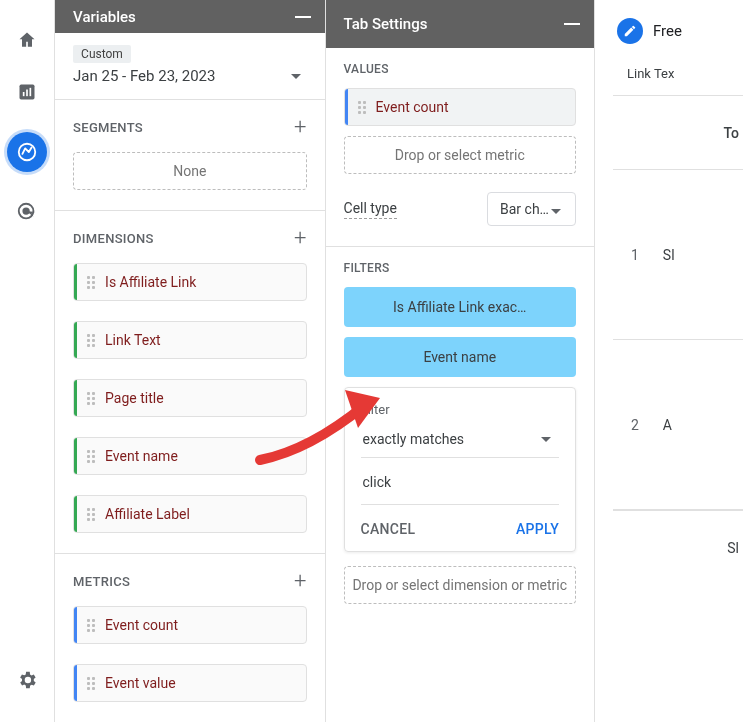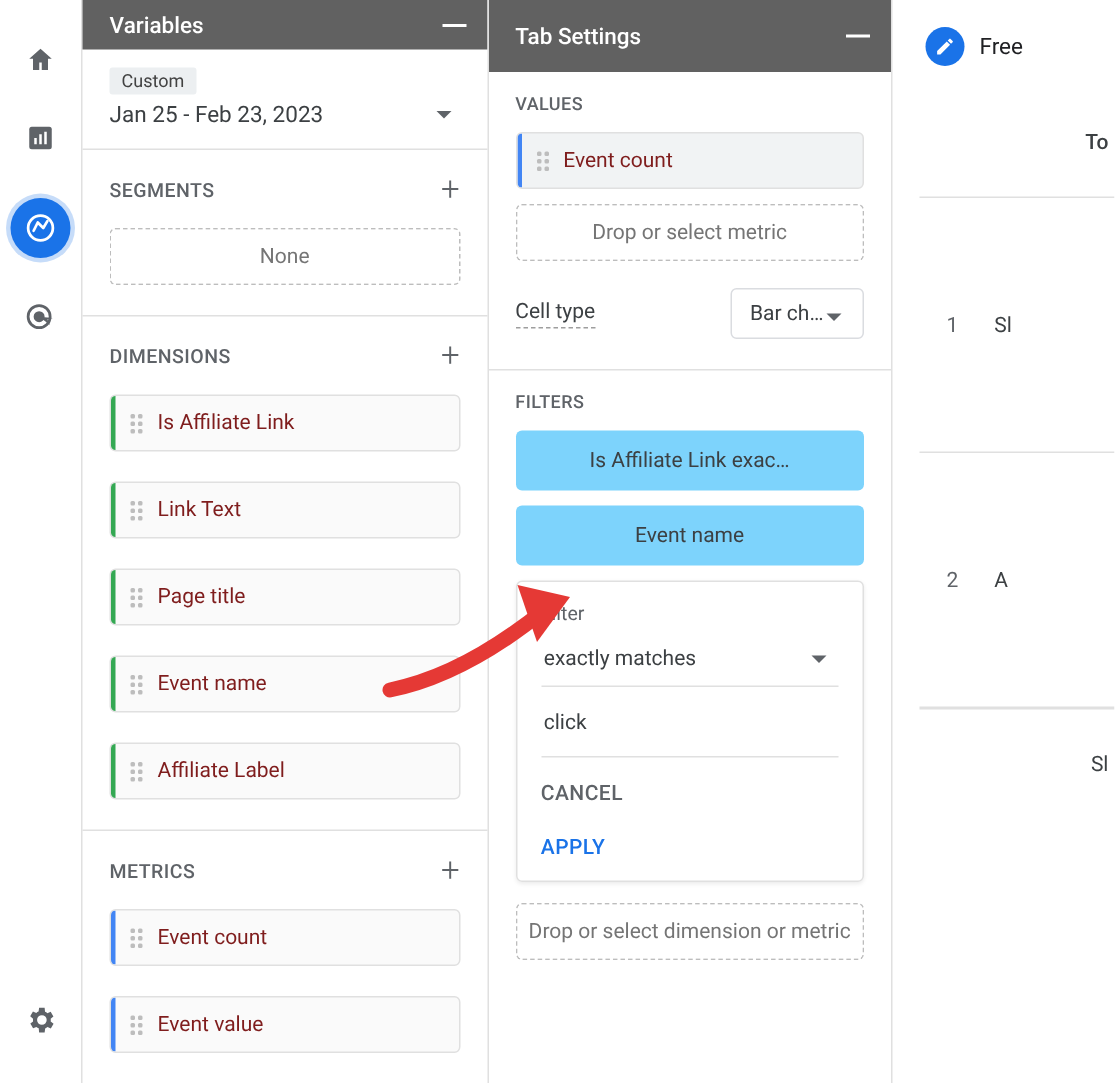--- a/index.html
+++ b/index.html
@@ -48,21 +48,21 @@
   .cell-label { font-size: 14px; color: #3c4043; border-bottom: 1px dashed #9e9e9e; padding-bottom: 2px;}
   .cell-select { border: 1px solid #dadce0; border-radius: 4px; padding: 8px 26px 8px 12px; font-size: 14px; color: #3c4043; position: relative; }
 
   .filter-chip { background: #7dd3fc; color: #3c4043; font-size: 14px; height: 40px; display: flex; align-items: center; padding: 0 14px; border-radius: 4px; margin-bottom: 10px; white-space: nowrap; overflow: hidden; text-overflow: ellipsis; width: 100%; }
   .filter-chip.center { justify-content: center; }
 
   .filter-card { border: 1px solid #e0e0e0; box-shadow: 0 1px 3px rgba(0,0,0,.08); border-radius: 4px; padding: 14px 16px 14px 16px; margin-bottom: 14px; }
   .filter-card .label { font-size: 13px; color: #5f6368; margin-bottom: 10px; }
   .select-row { display: flex; align-items: center; justify-content: space-between; font-size: 14px; color: #3c4043; padding: 4px 2px 10px 2px; border-bottom: 1px solid #e0e0e0; }
   .input-row { font-size: 14px; color: #3c4043; padding: 16px 2px 14px 2px; border-bottom: 1px solid #e0e0e0; }
-  .btn-row { display: flex; justify-content: space-between; gap: 20px; padding-top: 16px; flex-direction: column; }
+  .btn-row { display: flex; justify-content: space-between; gap: 20px; padding-top: 16px; }
   .btn { font-size: 14px; font-weight: 500; letter-spacing: .3px; }
   .btn.cancel { color: #5f6368; }
   .btn.apply  { color: #1a73e8; }
 
   
   .results { flex: 0 0 130px; margin-left: 18px; padding-top: 12px; display: flex; flex-direction: column; border-bottom:none;}
   .results-header { display: flex; align-items: center; gap: 10px; padding: 6px 4px 14px 4px; }
   .edit-circle { width: 26px; height: 26px; border-radius: 50%; background: #1a73e8; color: #fff; display: flex; align-items: center; justify-content: center; font-size: 14px; }
   .tab-label { font-size: 15px; color: #202124; }
   .th-row { font-size: 13px; color: #3c4043; padding: 8px 4px 14px 14px; border-bottom: 1px solid #e0e0e0; }
@@ -297,20 +297,21 @@
 
 <div class="results">
   <div class="results-header">
     <div class="edit-circle">
       <svg width="14" height="14" viewBox="0 0 24 24" fill="#fff">
           <path d="M3 17.25V21h3.75L17.81 9.94l-3.75-3.75L3 17.25zM20.71 7.04a1 1 0 000-1.41l-2.34-2.34a1 1 0 00-1.41 0l-1.83 1.83 3.75 3.75 1.83-1.83z"></path>
         </svg>
     </div>
     <span class="tab-label">Free</span>
   </div>
+  <div class="th-row">Link Tex</div>
   <div class="zone" style="border-bottom:1px solid #e0e0e0; justify-content:flex-end; padding-right:4px; font-weight:500;">
       <span>To</span>
     </div>
   <div class="trow">
       <span class="num">1</span>
       <span>Sl</span>
     </div>
   <div class="trow">
       <span class="num">2</span>
       <span>A</span>

